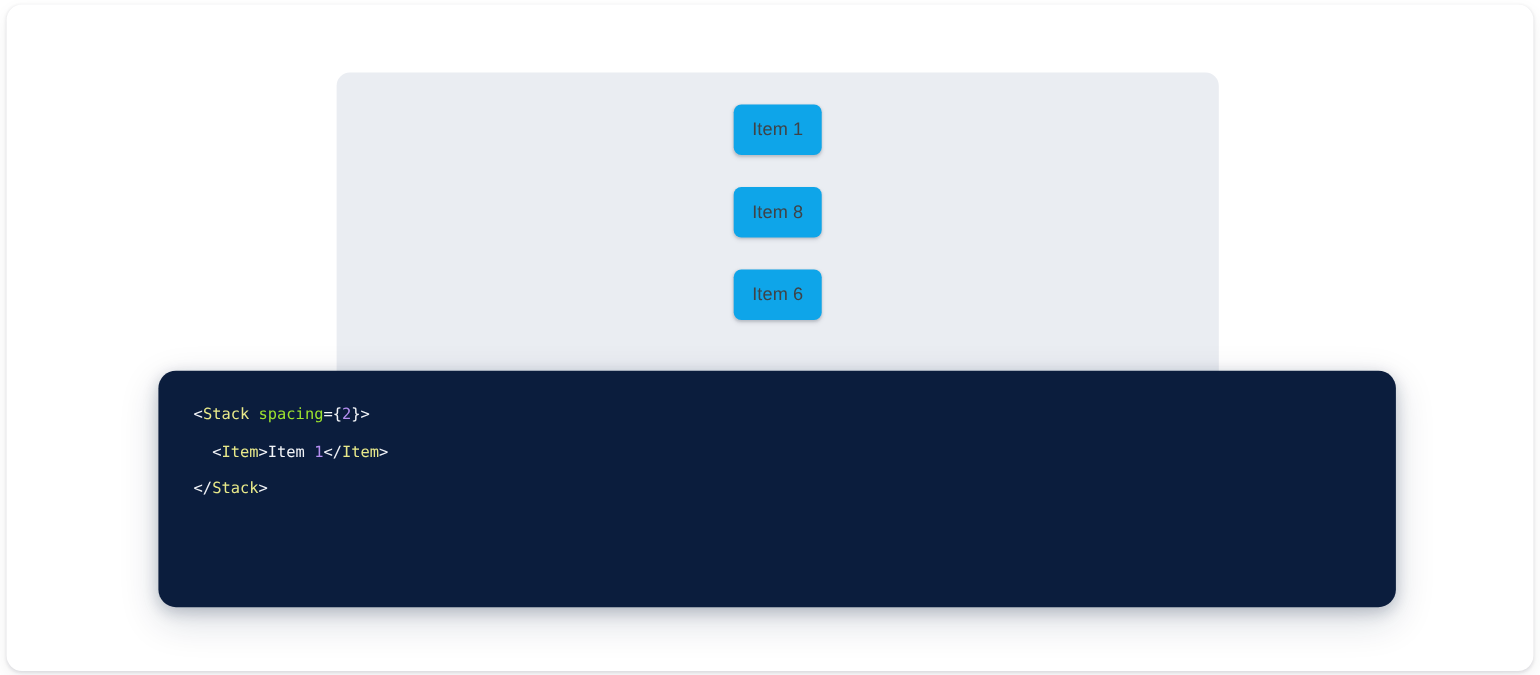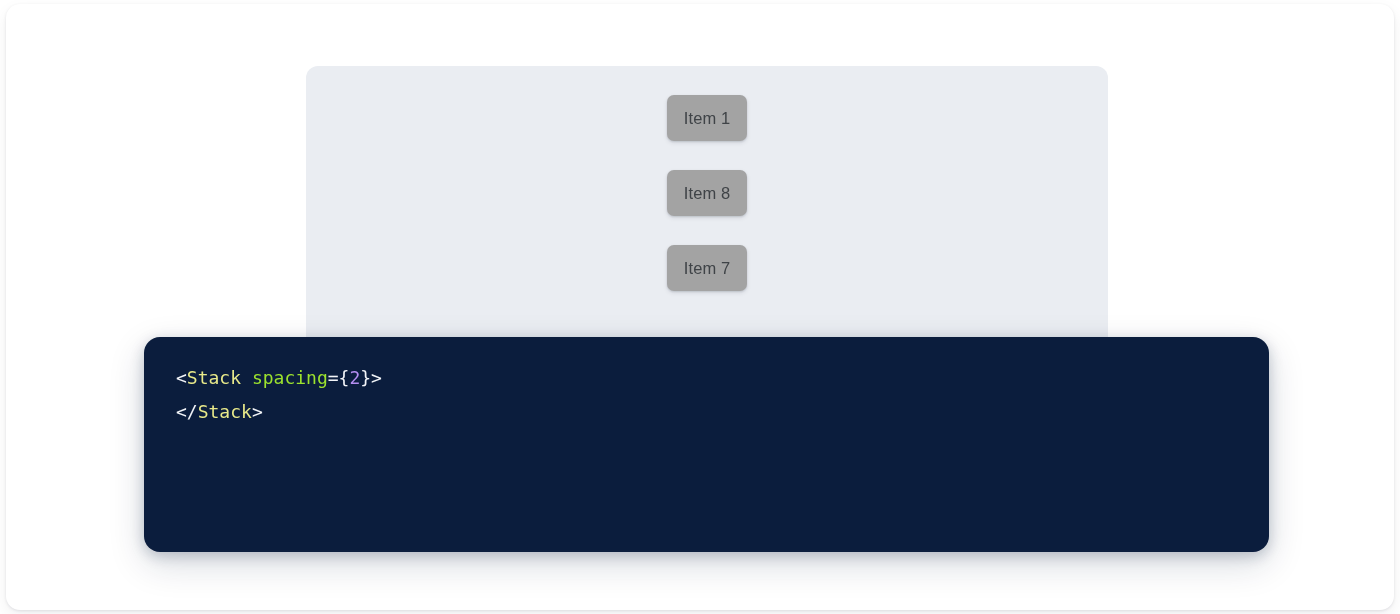--- a/index.html
+++ b/index.html
@@ -44,21 +44,21 @@
   .stack {
     display: flex;
     flex-direction: column;
     gap: 29px;
     align-items: center;
   }
 
   .stack-item {
     width: 80px;
     height: 46px;
-    background: #a3a3a3;
+    background: #0ea5e9;
     border-radius: 7px;
     display: flex;
     align-items: center;
     justify-content: center;
     font-size: 16.5px;
     color: #3f4347;
     box-shadow: 0 1px 2px rgba(16, 24, 40, 0.14),
                 0 2px 5px rgba(16, 24, 40, 0.09);
     letter-spacing: 0.1px;
   }
@@ -74,43 +74,44 @@
     border-radius: 16px;
     box-sizing: border-box;
     padding: 24px 0 0 32px;
     box-shadow: 0 4px 14px rgba(11, 29, 61, 0.22),
                 0 12px 36px rgba(11, 29, 61, 0.16);
     overflow: hidden;
   }
 
   .code-line {
     font-family: "DejaVu Sans Mono", "Liberation Mono", monospace;
-    font-size: 18px;
+    font-size: 14px;
     line-height: 33.6px;
     white-space: pre;
     color: #f2f4f8;
   }
 
   .tok-punct { color: #f2f4f8; }
   .tok-tag   { color: #e8e98a; }
   .tok-attr  { color: #9ce22e; }
   .tok-num   { color: #b48ef0; }
   .tok-text  { color: #f2f4f8; }
 </style>
 </head>
 <body>
 
 <div class="page-card">
 
   <div class="preview-panel">
     <div class="stack">
       <div class="stack-item">Item 1</div>
       <div class="stack-item">Item 8</div>
-      <div class="stack-item">Item 7</div>
+      <div class="stack-item">Item 6</div>
     </div>
   </div>
 
   <div class="code-block">
     <div class="code-line"><span class="tok-punct">&lt;</span><span class="tok-tag">Stack</span><span class="tok-text"> </span><span class="tok-attr">spacing</span><span class="tok-punct">={</span><span class="tok-num">2</span><span class="tok-punct">}&gt;</span></div>
+    <div class="code-line">  <span class="tok-punct">&lt;</span><span class="tok-tag">Item</span><span class="tok-punct">&gt;</span><span class="tok-text">Item </span><span class="tok-num">1</span><span class="tok-punct">&lt;/</span><span class="tok-tag">Item</span><span class="tok-punct">&gt;</span></div>
     <div class="code-line"><span class="tok-punct">&lt;/</span><span class="tok-tag">Stack</span><span class="tok-punct">&gt;</span></div>
   </div>
 
 </div>
 
 </body></html>

